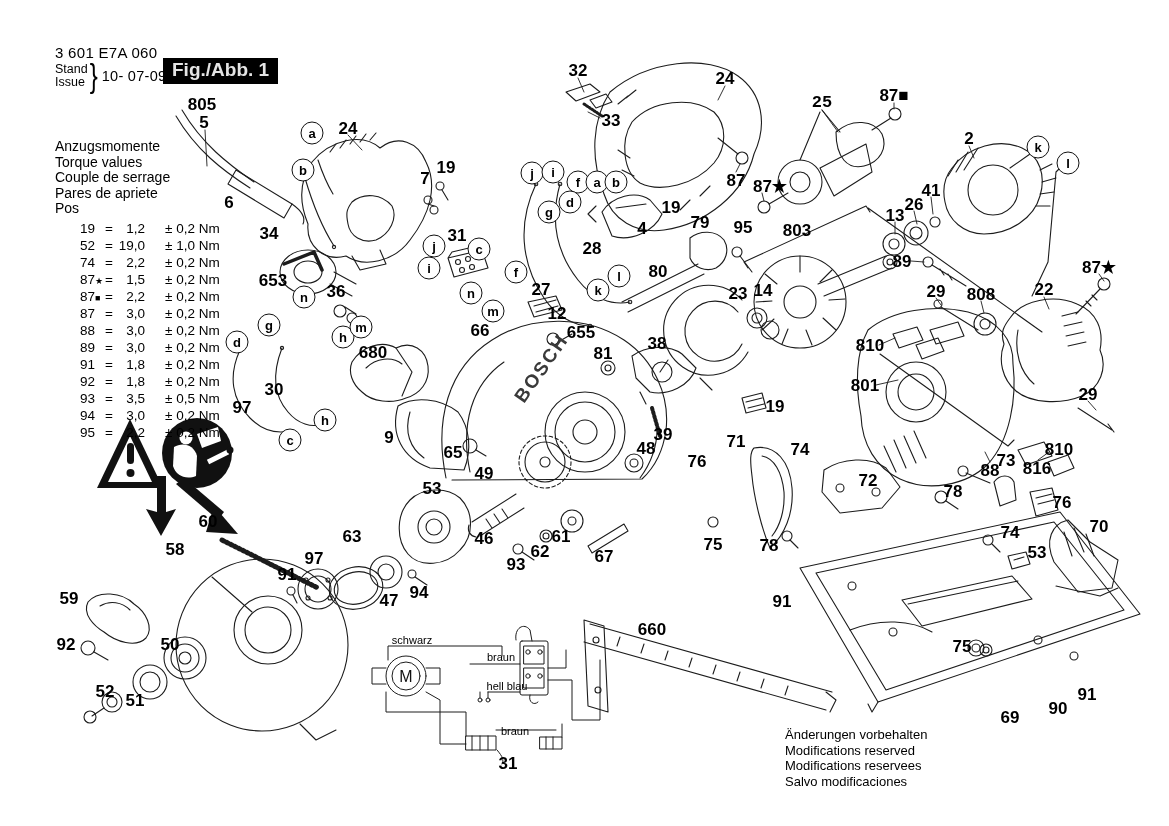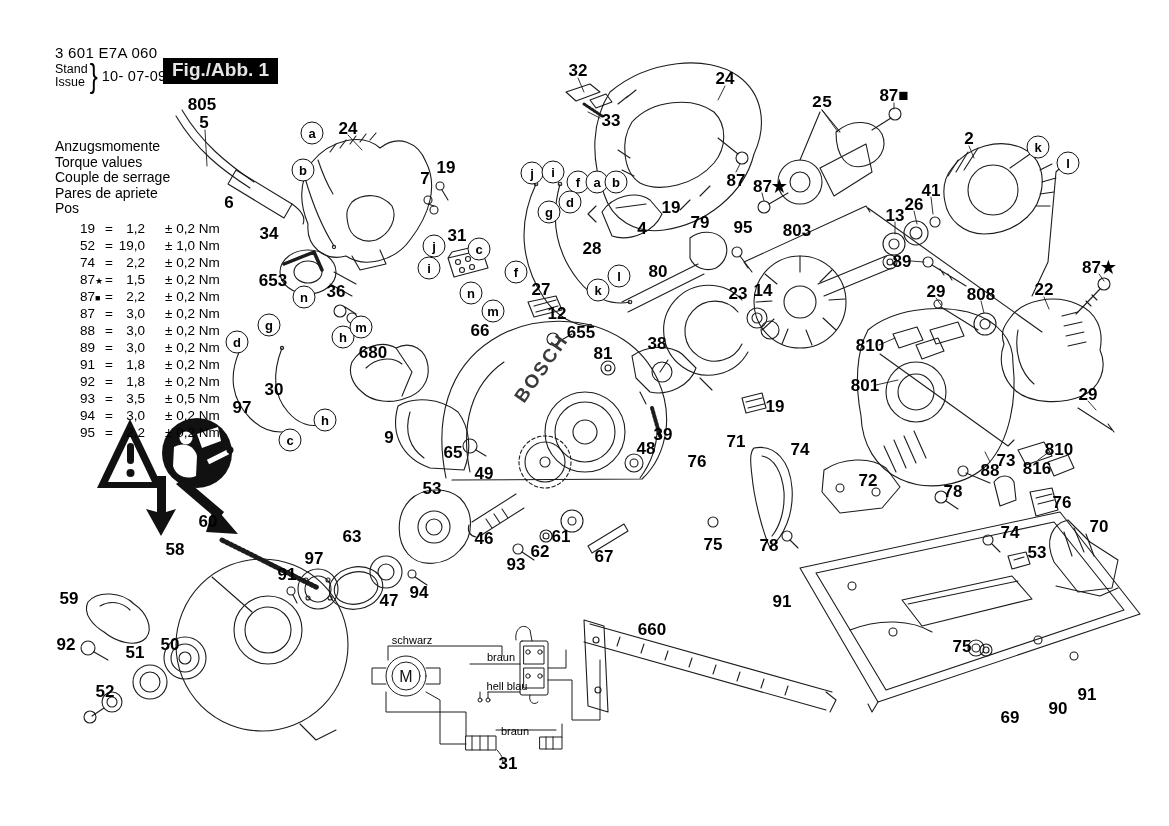--- a/index.html
+++ b/index.html
@@ -435,20 +435,26 @@
         <div class="trow">
           <span class="pos">95</span>
           <span class="mk"></span>
           <span class="eq">=</span>
           <span class="num">2,2</span>
           <span class="tol">± 0,2 Nm</span>
         </div>
     </div>
   </div>
 
+  <div class="footer">
+    <div>Änderungen vorbehalten</div>
+      <div>Modifications reserved</div>
+      <div>Modifications reservees</div>
+      <div>Salvo modificaciones</div>
+  </div>
 
   <div class="plabel" style="left: 202px; top: 104px;">805</div>
     <div class="plabel" style="left: 204px; top: 122px;">5</div>
     <div class="plabel" style="left: 348px; top: 128px;">24</div>
     <div class="plabel" style="left: 229px; top: 202px;">6</div>
     <div class="plabel" style="left: 269px; top: 233px;">34</div>
     <div class="plabel" style="left: 273px; top: 280px;">653</div>
     <div class="plabel" style="left: 336px; top: 291px;">36</div>
     <div class="plabel" style="left: 274px; top: 389px;">30</div>
     <div class="plabel" style="left: 242px; top: 407px;">97</div>
@@ -466,21 +472,21 @@
     <div class="plabel" style="left: 604px; top: 556px;">67</div>
     <div class="plabel" style="left: 389px; top: 600px;">47</div>
     <div class="plabel" style="left: 419px; top: 592px;">94</div>
     <div class="plabel" style="left: 175px; top: 549px;">58</div>
     <div class="plabel" style="left: 208px; top: 521px;">60</div>
     <div class="plabel" style="left: 314px; top: 558px;">97</div>
     <div class="plabel" style="left: 287px; top: 574px;">91</div>
     <div class="plabel" style="left: 69px; top: 598px;">59</div>
     <div class="plabel" style="left: 66px; top: 644px;">92</div>
     <div class="plabel" style="left: 170px; top: 644px;">50</div>
-    <div class="plabel" style="left: 135px; top: 652px; text-align: center;">51</div>
+    <div class="plabel" style="left: 135px; top: 700px; text-align: center;">51</div>
     <div class="plabel" style="left: 105px; top: 691px;">52</div>
     <div class="plabel" style="left: 425px; top: 178px;">7</div>
     <div class="plabel" style="left: 446px; top: 167px;">19</div>
     <div class="plabel" style="left: 457px; top: 235px;">31</div>
     <div class="plabel" style="left: 541px; top: 257px; margin-top: 32px;">27</div>
     <div class="plabel" style="left: 592px; top: 248px;">28</div>
     <div class="plabel" style="left: 671px; top: 207px;">19</div>
     <div class="plabel" style="left: 642px; top: 228px;">4</div>
     <div class="plabel" style="left: 557px; top: 313px;">12</div>
     <div class="plabel" style="left: 581px; top: 332px;">655</div>

